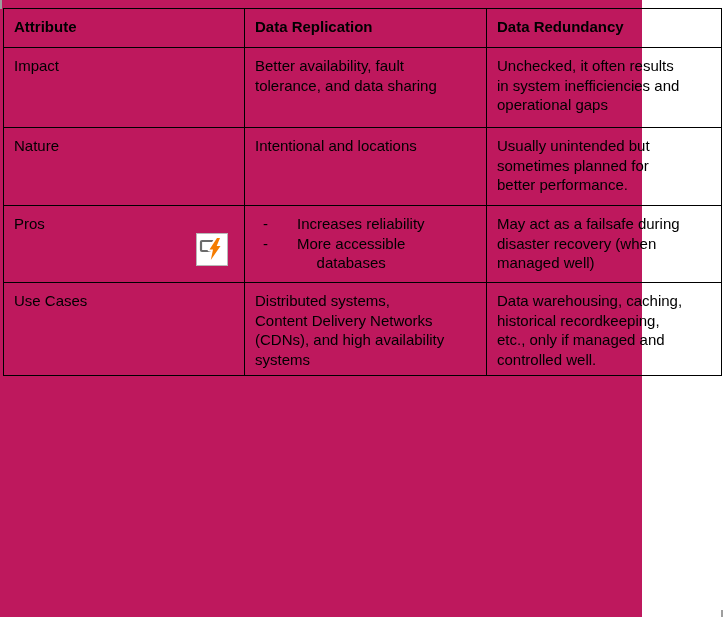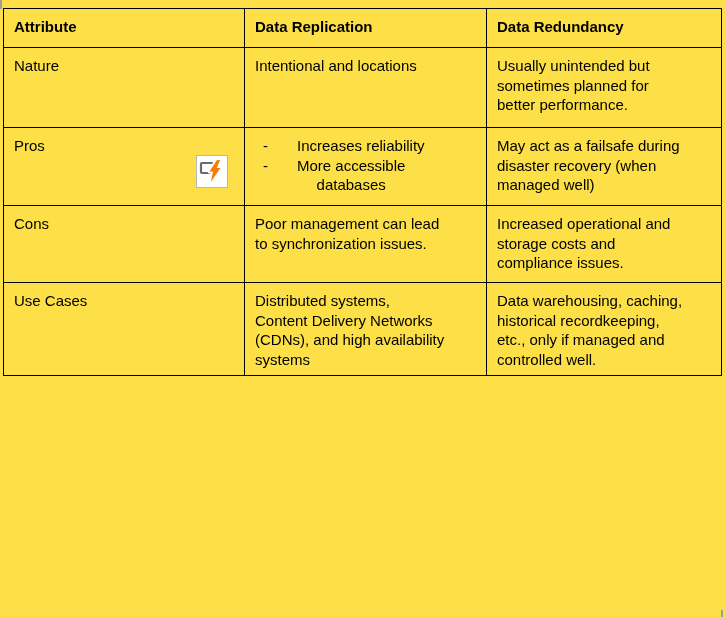--- a/index.html
+++ b/index.html
@@ -1,17 +1,17 @@
 <!DOCTYPE html>
 <html><head>
 <meta charset="utf-8">
 <style>
   html,body{margin:0;padding:0;background:#ffffff;}
   body{width:726px;height:617px;overflow:hidden;font-family:"Liberation Sans",sans-serif;}
-  .page{position:relative;width:726px;height:617px;background:#fde047;}
+  .page{position:relative;width:642px;height:617px;background:#be185d;}
   .caret{position:absolute;left:0;top:0;width:2px;height:9px;background:#9e9e9e;}
   .corner-mark{position:absolute;left:721px;top:610px;width:2px;height:7px;background:#9e9e9e;}
   table.cmp{position:absolute;left:3px;top:8px;width:718px;border-collapse:collapse;table-layout:fixed;}
   col.c1{width:241px;} col.c2{width:242px;} col.c3{width:235px;}
   th,td{border:1.5px solid #000000;vertical-align:top;padding:8px 8px 6px 10px;
         font-size:15px;line-height:19.5px;color:#000000;text-align:left;}
   th{font-weight:bold;height:24px;}
   tbody tr:nth-child(1){height:80px;}
   tbody tr:nth-child(2){height:78px;}
   tbody tr:nth-child(3){height:77px;}
@@ -49,20 +49,28 @@
         <th>
           <span class="cell-text">Data Replication</span>
         </th>
         <th>
           <span class="cell-text">Data Redundancy</span>
         </th>
       </tr>
     </thead>
     <tbody>
       <tr>
+        <td><span class="cell-text">Impact</span></td>
+        <td><span class="cell-text">Better availability, fault
+tolerance, and data sharing</span></td>
+        <td><span class="cell-text">Unchecked, it often results
+in system inefficiencies and
+operational gaps</span></td>
+      </tr>
+      <tr>
         <td><span class="cell-text">Nature</span></td>
         <td><span class="cell-text">Intentional and locations</span></td>
         <td><span class="cell-text">Usually unintended but
 sometimes planned for
 better performance.</span></td>
       </tr>
       <tr>
         <td class="pros-cell">
           <span class="cell-text">Pros</span>
           <button class="widget-btn">
@@ -84,28 +92,20 @@
               <span class="dash-text">More accessible
 databases</span>
             </div>
           </div>
         </td>
         <td><span class="cell-text">May act as a failsafe during
 disaster recovery (when
 managed well)</span></td>
       </tr>
       <tr>
-        <td><span class="cell-text">Cons</span></td>
-        <td><span class="cell-text">Poor management can lead
-to synchronization issues.</span></td>
-        <td><span class="cell-text">Increased operational and
-storage costs and
-compliance issues.</span></td>
-      </tr>
-      <tr>
         <td><span class="cell-text">Use Cases</span></td>
         <td><span class="cell-text">Distributed systems,
 Content Delivery Networks
 (CDNs), and high availability
 systems</span></td>
         <td><span class="cell-text">Data warehousing, caching,
 historical recordkeeping,
 etc., only if managed and
 controlled well.</span></td>
       </tr>

